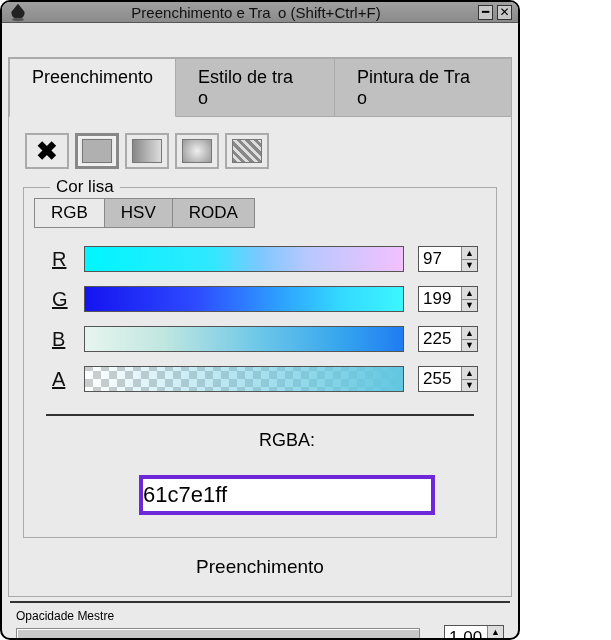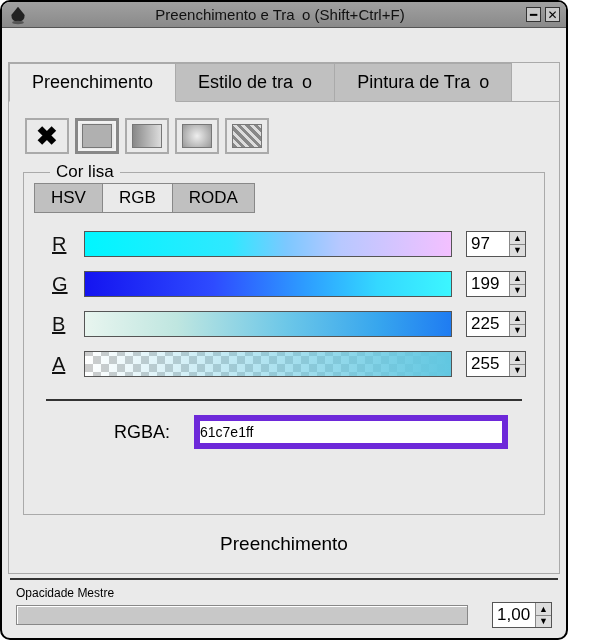--- a/index.html
+++ b/index.html
@@ -1,17 +1,17 @@
 <!DOCTYPE html>
 <html><head>
 <meta charset="utf-8">
 <style>
   * { box-sizing: border-box; }
   body { margin: 0; padding: 0; font-family: Arial, sans-serif; background: #fff; }
-  .window { width: 568px; height: 640px; border: 2px solid #000; border-radius: 10px; background: #eaeaea; display: flex; flex-direction: column; overflow: hidden; }
+  .window { width: 520px; height: 640px; border: 2px solid #000; border-radius: 10px; background: #eaeaea; display: flex; flex-direction: column; overflow: hidden; }
   .titlebar { height: 26px; background: linear-gradient(#a0a0a0, #8a8a8a); display: flex; align-items: center; padding: 0 6px; border-bottom: 1px solid #555; }
   .titlebar .app-icon { width: 20px; height: 20px; margin-right: 10px; }
   .titlebar .title { flex: 1; text-align: center; font-size: 15px; color: #111; }
   .titlebar .winbtn { width: 15px; height: 15px; border: 1px solid #333; background: #c8c8c8; margin-left: 4px; display: flex; align-items: center; justify-content: center; font-size: 12px; line-height: 1; cursor: pointer; }
   .content { flex: 1; padding: 6px 6px 2px 6px; display: flex; flex-direction: column; }
   .outer-panel { flex: 1; border: 1px solid #aaa; background: #eaeaea; display: flex; flex-direction: column; padding: 0; margin-top: 28px; }
   .tabs-row { display: flex; }
   .tab { padding: 8px 22px; font-size: 18px; border: 1px solid #aaa; background: #c0c0c0; border-bottom: none; margin-right: -1px; cursor: pointer; }
   .tab.active { background: #eaeaea; border-bottom: 1px solid #eaeaea; position: relative; z-index: 2; }
   .tab-body { border-top: 1px solid #aaa; margin-top: -1px; padding: 10px 10px 12px 10px; flex: 1; display: flex; flex-direction: column; }
@@ -38,23 +38,23 @@
   .slider-b { background: linear-gradient(to right,#e8f5ef,#bfe6e0 25%,#6cc7e8 55%,#37a6ee 80%,#1f7cf2); }
   .slider-a { background:
       linear-gradient(to right, rgba(97,199,225,0) 0%, rgba(97,199,225,1) 100%),
       repeating-conic-gradient(#ccc 0% 25%,#fff 0% 50%) 0/16px 16px; }
   .spin { display: flex; align-items: stretch; border: 1px solid #555; background: #ef4444; height: 26px; }
   .spin input { width: 42px; border: none; font-size: 17px; padding: 0 4px; outline: none; background: #fff; }
   .spin .arrows { width: 16px; display: flex; flex-direction: column; border-left: 1px solid #888; }
   .spin .arrows div { flex: 1; display:flex; align-items:center; justify-content:center; font-size:9px; background:#ddd; cursor:pointer; }
   .spin .arrows div:first-child { border-bottom:1px solid #888; }
   .divider { height: 2px; background: #333; margin: 22px 12px 14px 12px; }
-  .hex-row { display: flex; align-items: center; gap: 24px; padding: 0 26px 4px 80px; }
+  .hex-row { display: flex; align-items: center; gap: 24px; padding: 0 26px 4px 80px; flex-direction: column; }
   .hex-label { font-size: 18px; }
-  .hex-input { flex: 1; font-size: 14px; padding: 3px 0; border: 6px solid #6d28d9; background: #fff; }
+  .hex-input { flex: 1; font-size: 22px; padding: 3px 0; border: 4px solid #6d28d9; background: #fff; }
   .bottom-label { text-align: center; font-size: 19px; padding: 18px 0 6px 0; }
   .sep { height: 2px; background: #333; margin: 4px 2px; }
   .master { padding: 2px 8px 8px 8px; }
   .master-label { font-size: 12px; margin-bottom: 2px; }
   .master-row { display: flex; align-items: center; gap: 24px; justify-content: space-between; }
   .master-slider { flex: 1; height: 20px; background: #c8c8c8; border: 1px solid #888; box-shadow: inset 1px 1px 0 #fff; }
 </style>
 </head>
 <body>
 
@@ -98,22 +98,22 @@
             </div>
           <div class="fill-btn">
               <div class="swatch-pat"></div>
             </div>
         </div>
 
         <div class="fieldset">
           <span class="legend">Cor lisa</span>
 
           <div class="color-tabs">
+            <div class="ctab active">RGB</div>
             <div class="ctab">HSV</div>
-            <div class="ctab active">RGB</div>
             <div class="ctab">RODA</div>
           </div>
 
           <div class="channels">
             <div class="ch-row">
               <span class="ch-label">R</span>
               <div class="ch-slider slider-r"></div>
               <div class="spin">
                 <input value="97" style="">
                 <div class="arrows">

